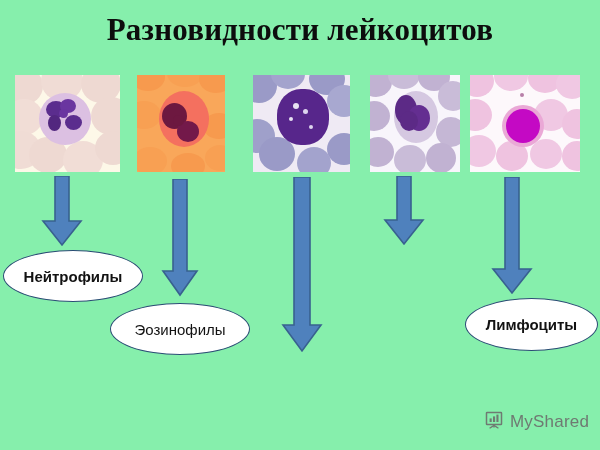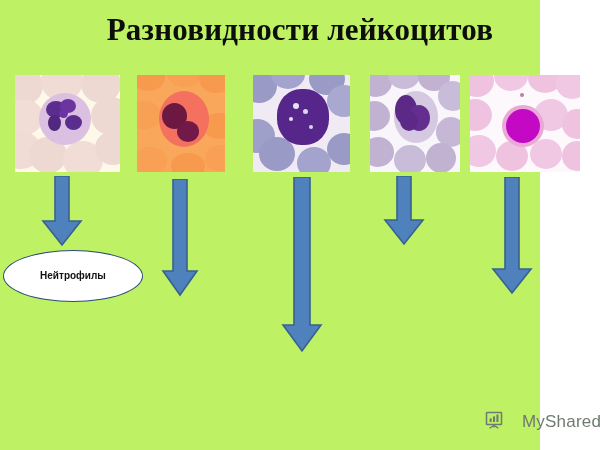--- a/index.html
+++ b/index.html
@@ -8,23 +8,23 @@
   }
   body {
     width: 600px;
     height: 450px;
     background: #ffffff;
     font-family: "Liberation Sans", sans-serif;
     overflow: hidden;
   }
   #stage {
     position: relative;
-    width: 540px;
+    width: 600px;
     height: 450px;
-    background: #bef264;
+    background: #86efac;
     text-decoration: underline;
   }
 
   
   #page-title {
     position: absolute;
     left: 0;
     top: 12px;
     width: 600px;
     text-align: center;
@@ -74,35 +74,35 @@
     display: flex;
     align-items: center;
     justify-content: center;
     background: #ffffff;
     border: 1.5px solid #2a4c74;
     border-radius: 50%;
     box-sizing: border-box;
   }
   .label-ellipse span {
     font-family: "Liberation Sans", sans-serif;
-    font-size: 10px;
+    font-size: 15px;
     font-weight: bold;
     color: #121212;
     white-space: nowrap;
     line-height: 1;
   }
 
   
   #watermark {
     position: absolute;
     left: 484px;
     top: 410px;
     display: flex;
     align-items: center;
-    gap: 18px;
+    gap: 6px;
   }
   #watermark .wm-text {
     font-family: "Liberation Sans", sans-serif;
     font-size: 17px;
     color: #6f7a72;
     letter-spacing: 0.2px;
   }
 </style>
 </head>
 <body>
@@ -231,23 +231,29 @@
   <div class="arrow" style="left:490px; top:177px; width:44px; height:118px;">
     <svg viewBox="0 0 44 118" preserveAspectRatio="none">
       <polygon points="15,0 29,0 29,92 41,92 22,116 3,92 15,92" fill="#4f81bd" stroke="#38618f" stroke-width="1.6" stroke-linejoin="miter"></polygon>
     </svg>
   </div>
 
   <div class="label-ellipse" style="left:3px; top:250px; width:140px; height:52px;">
     <span>Нейтрофилы</span>
   </div>
 
-
-
-
+  <div class="label-ellipse" style="left:110px; top:303px; width:140px; height:52px;">
+    <span style="font-weight:normal;">Эозинофилы</span>
+  </div>
+
+
+
+  <div class="label-ellipse" style="left:465px; top:298px; width:133px; height:53px;">
+    <span>Лимфоциты</span>
+  </div>
 
   <div id="watermark">
     <span style="display:inline-block;">
       <svg width="20" height="20" viewBox="0 0 20 20">
         <rect x="2.5" y="2.5" width="15" height="12" rx="0.6" fill="none" stroke="#6f7a72" stroke-width="1.5"></rect>
         <rect x="5.6" y="8.4" width="2.1" height="3.6" fill="#6f7a72"></rect>
         <rect x="9.0" y="6.4" width="2.1" height="5.6" fill="#6f7a72"></rect>
         <rect x="12.4" y="4.6" width="2.1" height="7.4" fill="#6f7a72"></rect>
         <line x1="10" y1="14.5" x2="10" y2="17.6" stroke="#6f7a72" stroke-width="1.4"></line>
         <line x1="5.6" y1="18.2" x2="10" y2="15.4" stroke="#6f7a72" stroke-width="1.3"></line>

